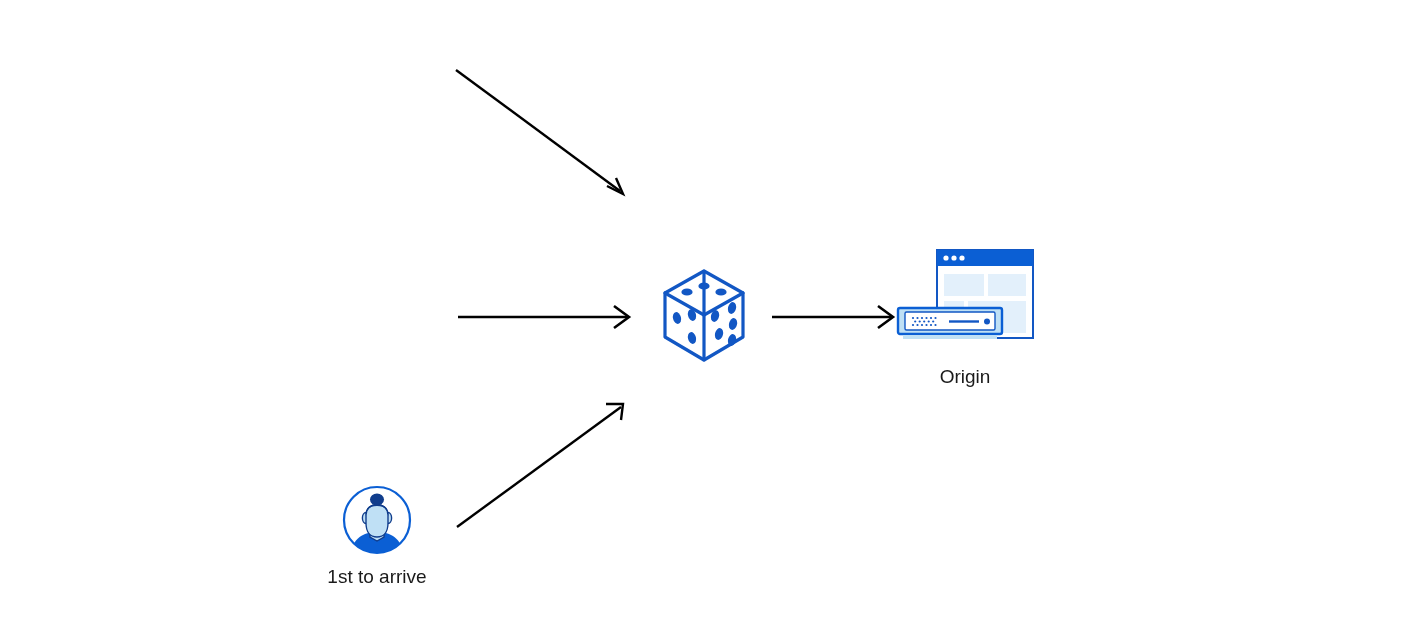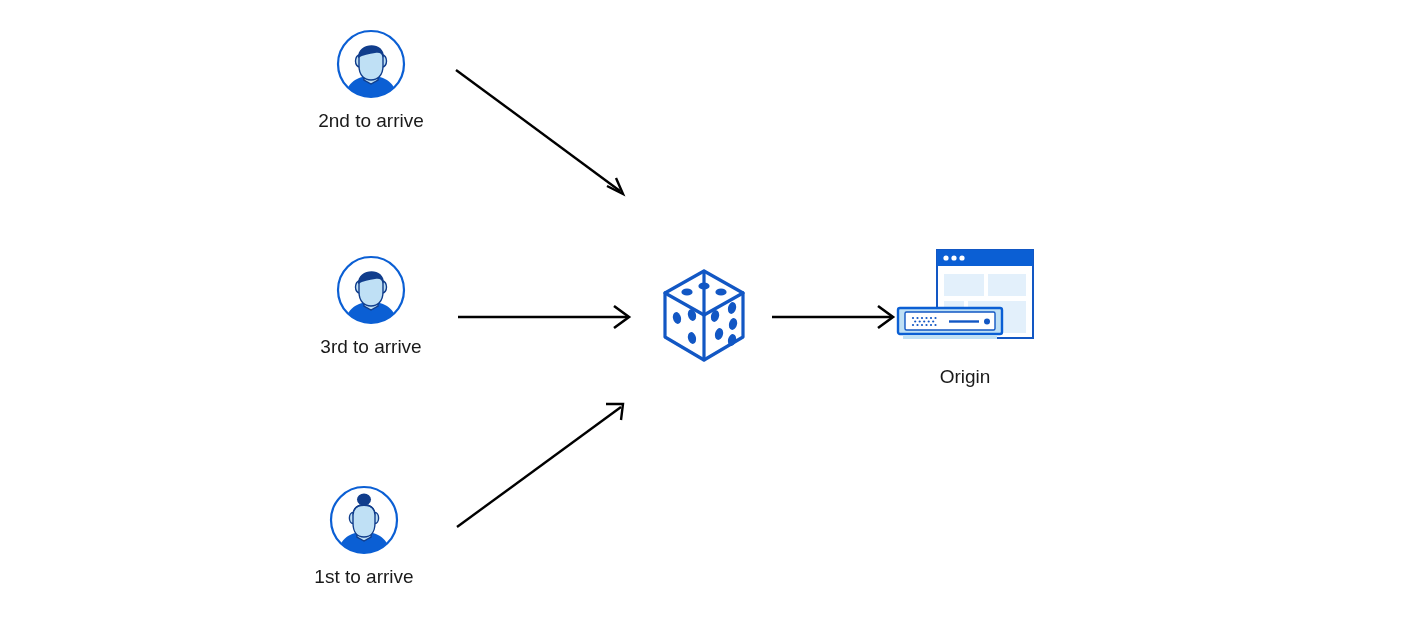--- a/index.html
+++ b/index.html
@@ -65,65 +65,23 @@
       <line x1="457" y1="527" x2="621" y2="407" stroke="#000000" stroke-width="2.4" stroke-linecap="butt"></line>
       <polyline points="606,404 623,404 621,420" fill="none" stroke="#000000" stroke-width="2.4" stroke-linejoin="miter" stroke-linecap="butt"></polyline>
     </g>
 
     <g>
       <line x1="772" y1="317" x2="892" y2="317" stroke="#000000" stroke-width="2.6" stroke-linecap="butt"></line>
       <polyline points="878,306 893,317 878,328" fill="none" stroke="#000000" stroke-width="2.6" stroke-linejoin="miter" stroke-linecap="butt"></polyline>
     </g>
   </svg>
 
-  <div class="node" style="left:311px; top:28px; width:120px;">
-    <span class="icon-box">
-      <svg width="72" height="72" viewBox="0 0 72 72">
-        <defs>
-          <clipPath id="clipA">
-              <circle cx="36" cy="36" r="33"></circle>
-            </clipPath>
-        </defs>
-        <circle cx="36" cy="36" r="33" fill="#ffffff" stroke="#0B5FD4" stroke-width="2.2"></circle>
-        <g clip-path="url(#clipA)">
-          <path d="M10 72 C10 56 21 48 36 48 C51 48 62 56 62 72 Z" fill="#0B5FD4"></path>
-          <path d="M29 42 L43 42 L43 52 L36 56 L29 52 Z" fill="#BFE0F5" stroke="#103D8C" stroke-width="1.4"></path>
-          <ellipse cx="24.5" cy="33" rx="4" ry="6" fill="#BFE0F5" stroke="#103D8C" stroke-width="1.4"></ellipse>
-          <ellipse cx="47.5" cy="33" rx="4" ry="6" fill="#BFE0F5" stroke="#103D8C" stroke-width="1.4"></ellipse>
-          <path d="M24 30 C24 16 48 16 48 30 L48 38 C48 48 42 52 36 52 C30 52 24 48 24 38 Z" fill="#BFE0F5" stroke="#103D8C" stroke-width="1.4"></path>
-          <path d="M23 30 C22 14 50 12 49 30 C47 25 44 24 40 25 C34 26 28 27 23 30 Z" fill="#103D8C"></path>
-        </g>
-      </svg>
-    </span>
-    <span class="node-label">2nd to arrive</span>
-  </div>
 
-  <div class="node" style="left:311px; top:254px; width:120px;">
-    <span class="icon-box">
-      <svg width="72" height="72" viewBox="0 0 72 72">
-        <defs>
-          <clipPath id="clipB">
-              <circle cx="36" cy="36" r="33"></circle>
-            </clipPath>
-        </defs>
-        <circle cx="36" cy="36" r="33" fill="#ffffff" stroke="#0B5FD4" stroke-width="2.2"></circle>
-        <g clip-path="url(#clipB)">
-          <path d="M10 72 C10 56 21 48 36 48 C51 48 62 56 62 72 Z" fill="#0B5FD4"></path>
-          <path d="M29 42 L43 42 L43 52 L36 56 L29 52 Z" fill="#BFE0F5" stroke="#103D8C" stroke-width="1.4"></path>
-          <ellipse cx="24.5" cy="33" rx="4" ry="6" fill="#BFE0F5" stroke="#103D8C" stroke-width="1.4"></ellipse>
-          <ellipse cx="47.5" cy="33" rx="4" ry="6" fill="#BFE0F5" stroke="#103D8C" stroke-width="1.4"></ellipse>
-          <path d="M24 30 C24 16 48 16 48 30 L48 38 C48 48 42 52 36 52 C30 52 24 48 24 38 Z" fill="#BFE0F5" stroke="#103D8C" stroke-width="1.4"></path>
-          <path d="M23 30 C22 14 50 12 49 30 C47 25 44 24 40 25 C34 26 28 27 23 30 Z" fill="#103D8C"></path>
-        </g>
-      </svg>
-    </span>
-    <span class="node-label">3rd to arrive</span>
-  </div>
 
-  <div class="node" style="left:304px; top:484px; width:120px;justify-content:space-between;">
+  <div class="node" style="left:317px; top:484px; width:120px;justify-content:space-between;">
     <span class="icon-box">
       <svg width="72" height="72" viewBox="0 0 72 72">
         <defs>
           <clipPath id="clipC">
               <circle cx="36" cy="36" r="33"></circle>
             </clipPath>
         </defs>
         <circle cx="36" cy="36" r="33" fill="#ffffff" stroke="#0B5FD4" stroke-width="2.2"></circle>
         <g clip-path="url(#clipC)">
           <path d="M10 72 C10 56 21 48 36 48 C51 48 62 56 62 72 Z" fill="#0B5FD4"></path>

